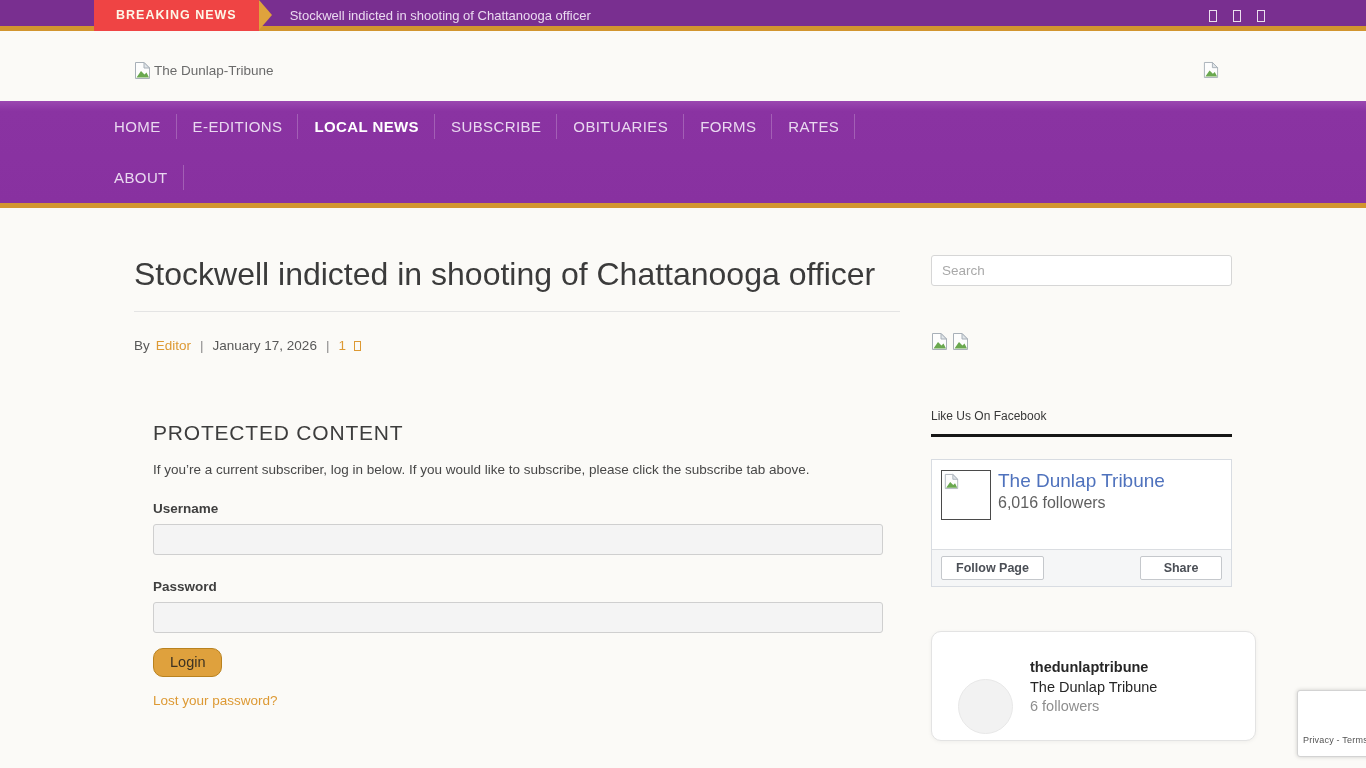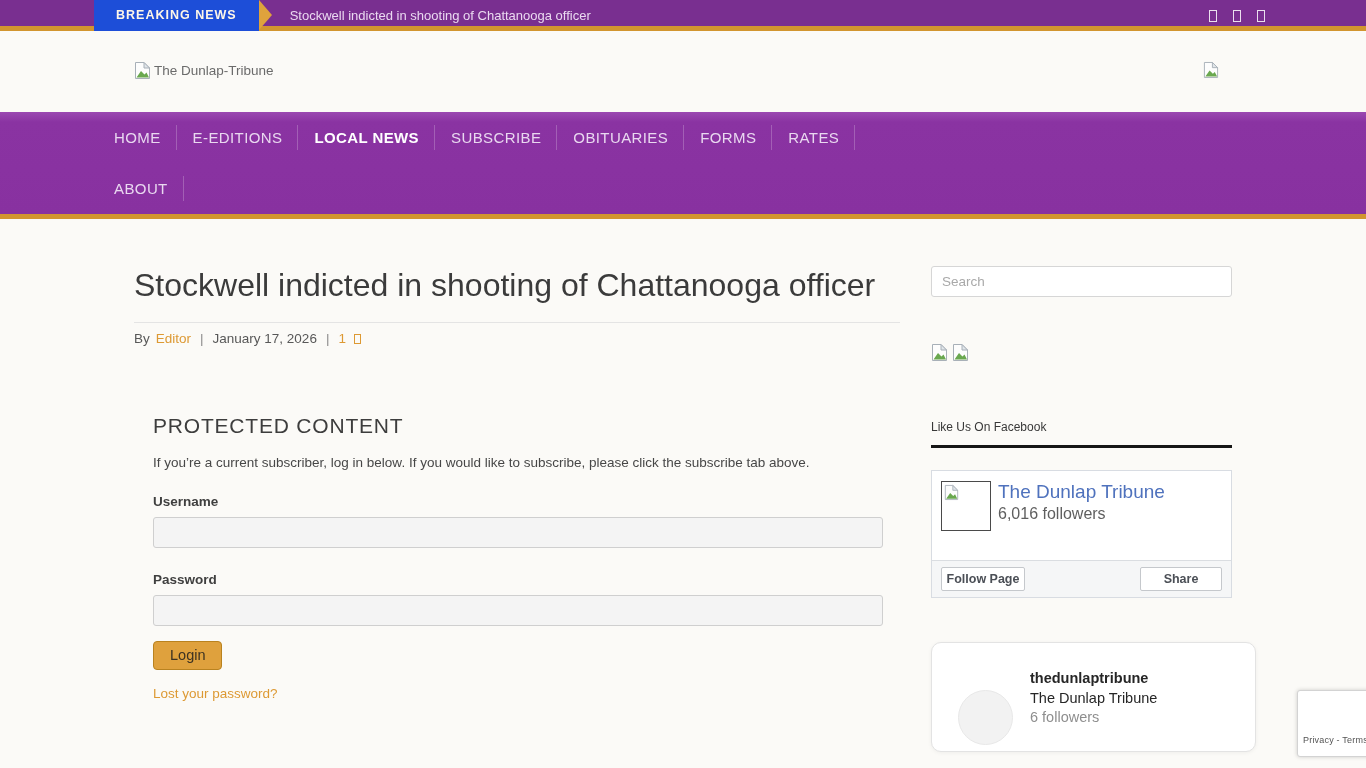--- a/index.html
+++ b/index.html
@@ -11,21 +11,21 @@
   }
   .container { width:1170px; margin:0 auto; position:relative; }
 
   
   .breaking-bar {
     height:31px; background:#792f90;
     border-bottom:5px solid #d2952f;
   }
   .breaking-inner { display:flex; align-items:stretch; height:31px; }
   .breaking-label {
-    background:#1d4ed8; color:#fdf6e8;
+    background:#ef4444; color:#fdf6e8;
     font-size:12.5px; font-weight:bold; letter-spacing:1px;
     line-height:31px; padding:0 22px; margin-left:-4px;
     position:relative; white-space:nowrap;
   }
   .breaking-label::after {
     content:""; position:absolute; right:-13px; top:0;
     border-left:13px solid #dfa23c;
     border-top:15.5px solid transparent;
     border-bottom:15.5px solid transparent;
   }
@@ -33,21 +33,21 @@
     color:#ead9f0; font-size:13px; line-height:31px; margin-left:31px;
     white-space:nowrap; overflow:hidden;
   }
   .breaking-social { margin-left:auto; display:flex; align-items:center; gap:16px; padding-right:3px; }
   .tofu {
     display:inline-block; width:8px; height:12px;
     border:1px solid rgba(255,255,255,0.85);
   }
 
   
-  .site-header { height:81px; }
+  .site-header { height:70px; }
   .site-header .container { height:81px; }
   .logo {
     position:absolute; left:36px; top:30px;
     display:flex; align-items:center; gap:3px;
     color:#6b6b6b; font-size:13.5px; cursor:pointer;
   }
   .header-img-right { position:absolute; left:1105px; top:30px; }
   .broken-img { display:inline-block; line-height:0; }
 
   
@@ -73,39 +73,39 @@
   .main-area { width:1170px; margin:0 auto; padding:47px 36px 0; display:flex; }
   .article-col { width:767px; }
   .sidebar-col { width:301px; margin-left:31px; }
 
   
   .post-title {
     font-size:32px; font-weight:400; color:#3b3b3b; line-height:50px;
     margin-top:-6px;
   }
   .post-title-rule { border:none; border-top:1px solid #e4e4e4; margin:12px 0 0; }
-  .byline { margin-top:8px; font-size:13.5px; color:#585858; display:flex; align-items:center; gap:6px; }
+  .byline { margin-top:26px; font-size:13.5px; color:#585858; display:flex; align-items:center; gap:6px; }
   .byline a { color:#dd9933; text-decoration:none; cursor:pointer; }
   .byline .sep { color:#8a8a8a; padding:0 3px; }
   .comment-tofu { display:inline-block; width:7px; height:10px; border:1px solid #dd9933; margin-left:2px; }
 
   .protected { margin-top:68px; padding-left:19px; }
   .protected h2 {
     font-size:21px; font-weight:400; color:#3d3d3d; letter-spacing:0.8px;
   }
   .protected .msg { margin-top:17px; font-size:13.5px; color:#474747; }
   .field-label { margin-top:24px; font-size:13.5px; font-weight:bold; color:#3f3f3f; }
   .text-input {
     display:block; margin-top:8px; width:730px; height:31px;
     background:#f4f4f4; border:1px solid #cfcfcf; border-radius:3px;
     padding:0 8px; font-size:13px; color:#333;
   }
   .login-btn {
     margin-top:15px; display:inline-block;
-    background:#dfa13d; border:1px solid #b9821f; border-radius:4px;
+    background:#dfa13d; border:1px solid #b9821f; border-radius:10px;
     color:#3c3222; font-size:14.5px; padding:5px 16px 6px; cursor:pointer;
     font-family:"Liberation Sans", sans-serif;
   }
   .lost-pw { display:inline-block; margin-top:16px; color:#dd9933; font-size:13.5px; text-decoration:none; cursor:pointer; }
 
   
   .search-input {
     width:301px; height:31px; background:#fff;
     border:1px solid #d6d6d6; border-radius:3px; padding:0 10px;
     font-size:13.5px; color:#444;
@@ -129,21 +129,21 @@
   .fb-card-actions {
     border-top:1px solid #dadde1; background:#f5f6f7;
     display:flex; justify-content:space-between; align-items:center;
     padding:6px 9px;
   }
   .fb-btn {
     background:#fff; border:1px solid #c5c8cc; border-radius:2px;
     font-size:12.5px; font-weight:bold; color:#4b4f56;
     height:24px; cursor:pointer; font-family:"Liberation Sans", sans-serif;
   }
-  .fb-btn.follow { width:84px; }
+  .fb-btn.follow { width:103px; }
   .fb-btn.share { width:82px; }
 
   .ig-card {
     margin-top:44px; width:325px; height:110px;
     background:#fff; border:1px solid #e3e3e3; border-radius:10px;
     box-shadow:0 1px 4px rgba(0,0,0,0.05); position:relative;
   }
   .ig-avatar {
     position:absolute; left:26px; top:47px;
     width:55px; height:55px; border-radius:50%;

